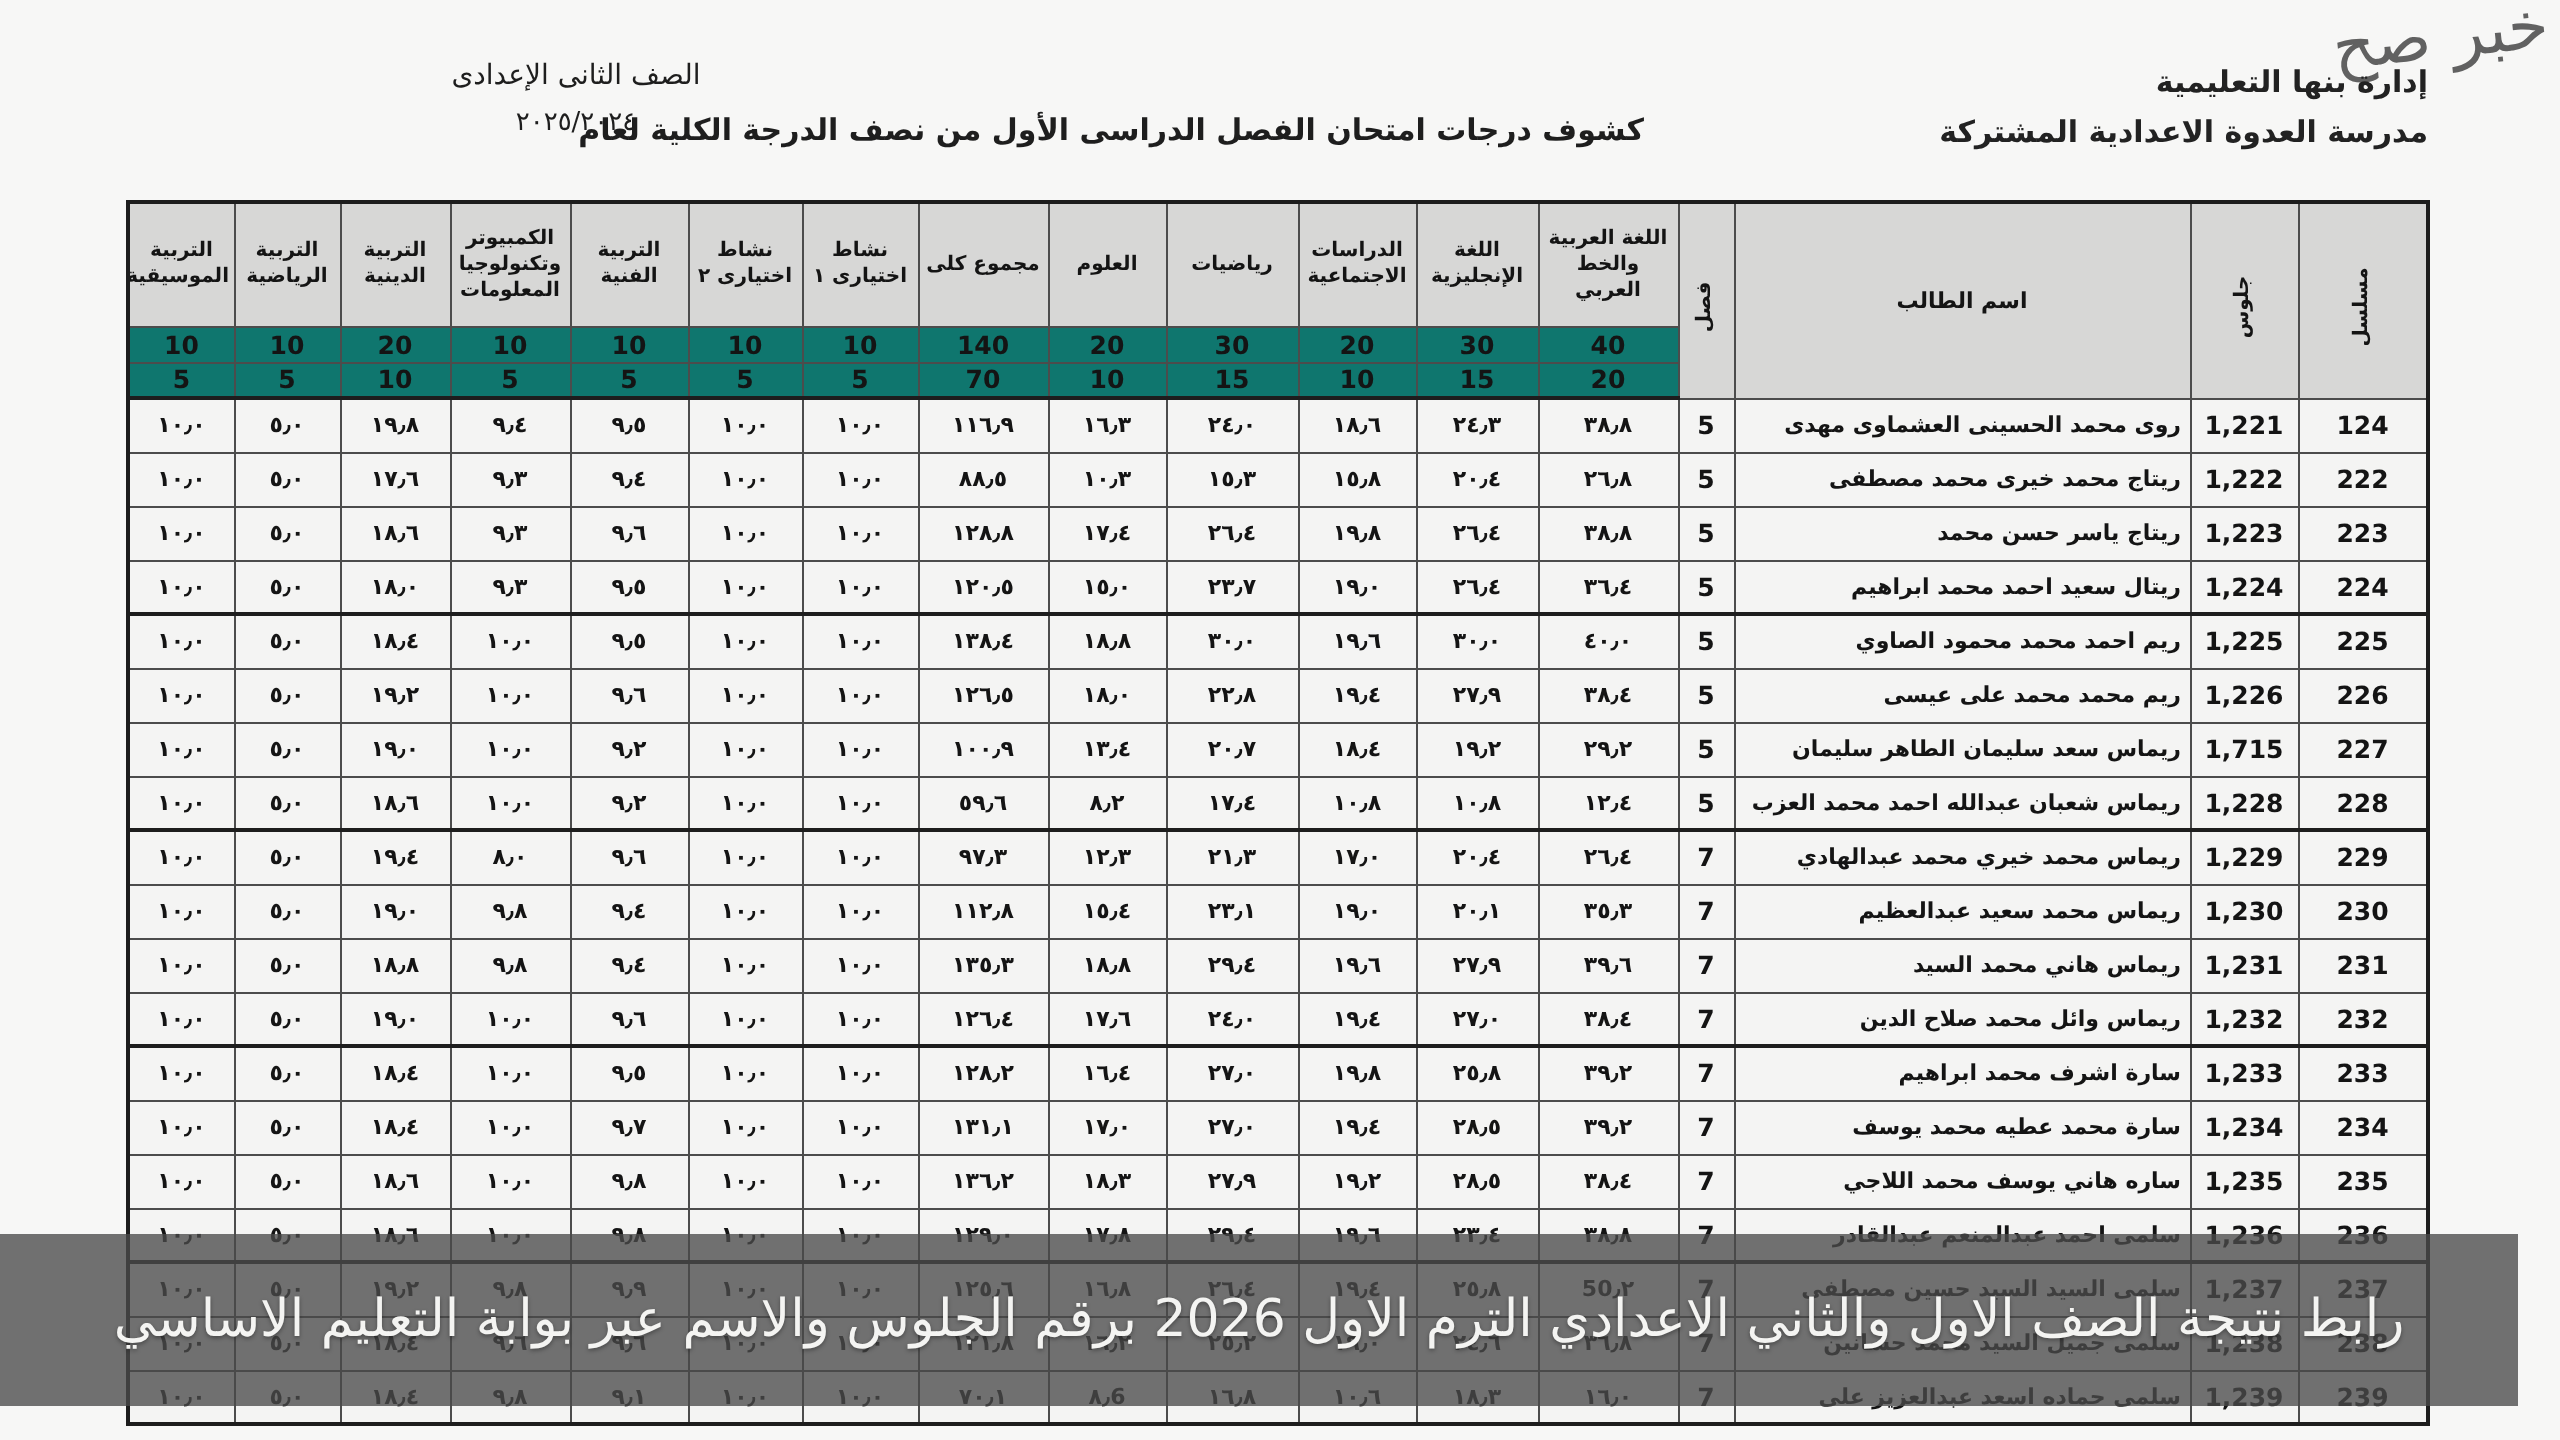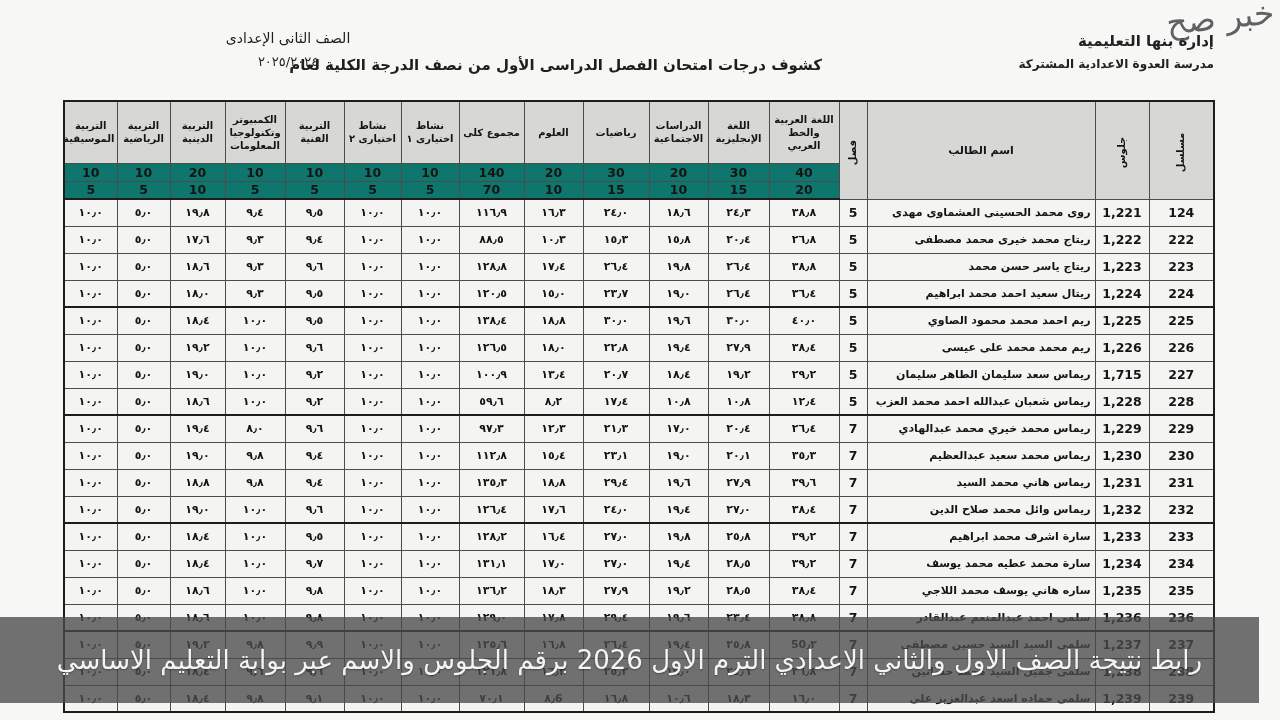--- a/index.html
+++ b/index.html
@@ -3,21 +3,21 @@
 <meta charset="utf-8">
 <style>
   * { margin:0; padding:0; box-sizing:border-box; }
   html,body { width:1280px; height:720px; overflow:hidden; }
   body { font-family:"DejaVu Sans","Liberation Sans",sans-serif; background:#e9e9e9; }
   .page { position:relative; width:1280px; height:720px; background:#f7f7f6; overflow:hidden; direction:rtl; }
 
   
   .school-block { position:absolute; top:32px; right:66px; text-align:right; color:#222; }
   .school-block .l1 { font-size:15px; font-weight:bold; margin-bottom:7px; }
-  .school-block .l2 { font-size:12px; font-weight:bold; }
+  .school-block .l2 { font-size:15px; font-weight:bold; }
   .watermark { position:absolute; top:-2px; right:6px; font-size:33px; color:#3c3c3c; transform:rotate(-6deg); opacity:.8; font-weight:400; letter-spacing:1px; }
   .doc-title { position:absolute; top:56px; right:458px; font-size:15px; font-weight:bold; color:#1e1e1e; white-space:nowrap; }
   .grade-block { position:absolute; top:30px; left:198px; width:180px; text-align:center; color:#1e1e1e; }
   .grade-block .g1 { font-size:14px; font-weight:normal; margin-bottom:8px; }
   .grade-block .g2 { font-size:13px; font-weight:normal; letter-spacing:2px; direction:ltr; }
 
   
   table.results { position:absolute; top:100px; right:65px; width:1150px; border-collapse:collapse; table-layout:fixed; direction:rtl; background:#f2f2f1; border:2px solid #1d1d1d; }
   table.results th, table.results td { border:1px solid #4c4c4c; color:#141414; overflow:hidden; }
   th.subject { background:#d7d7d6; font-size:10px; font-weight:bold; height:62px; line-height:1.3; padding:2px; text-align:center; vertical-align:middle; }

